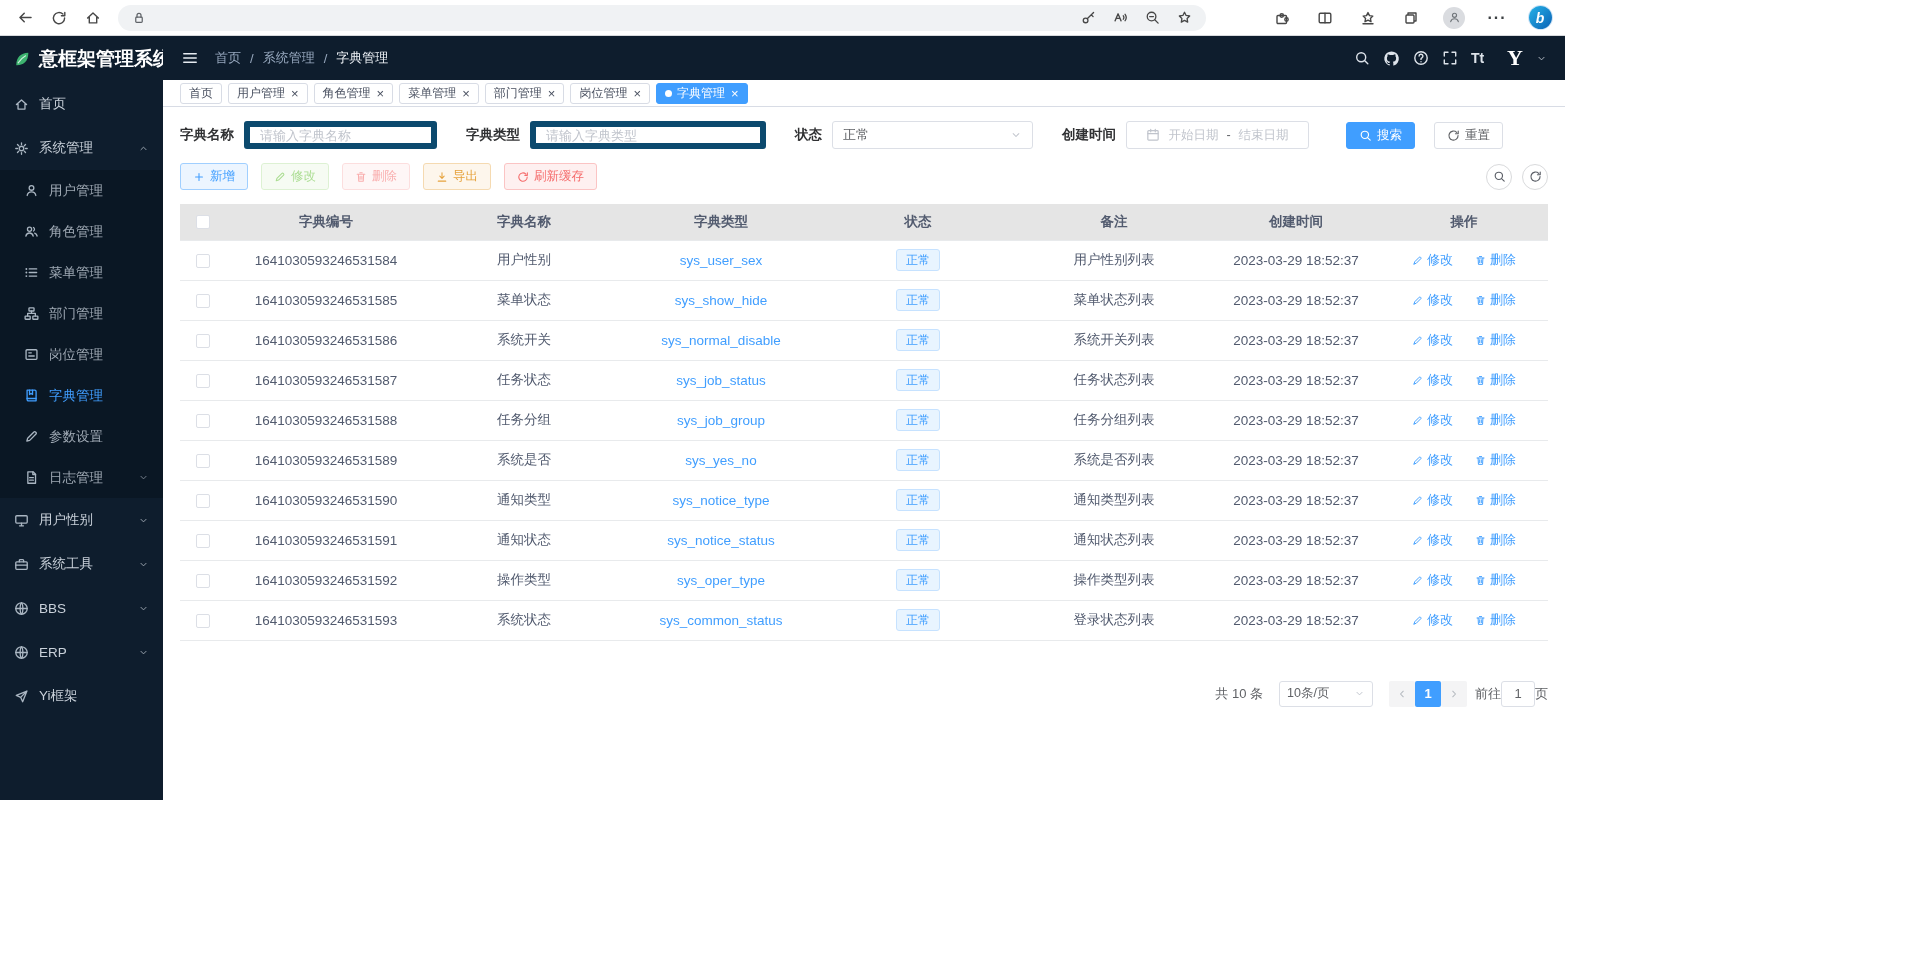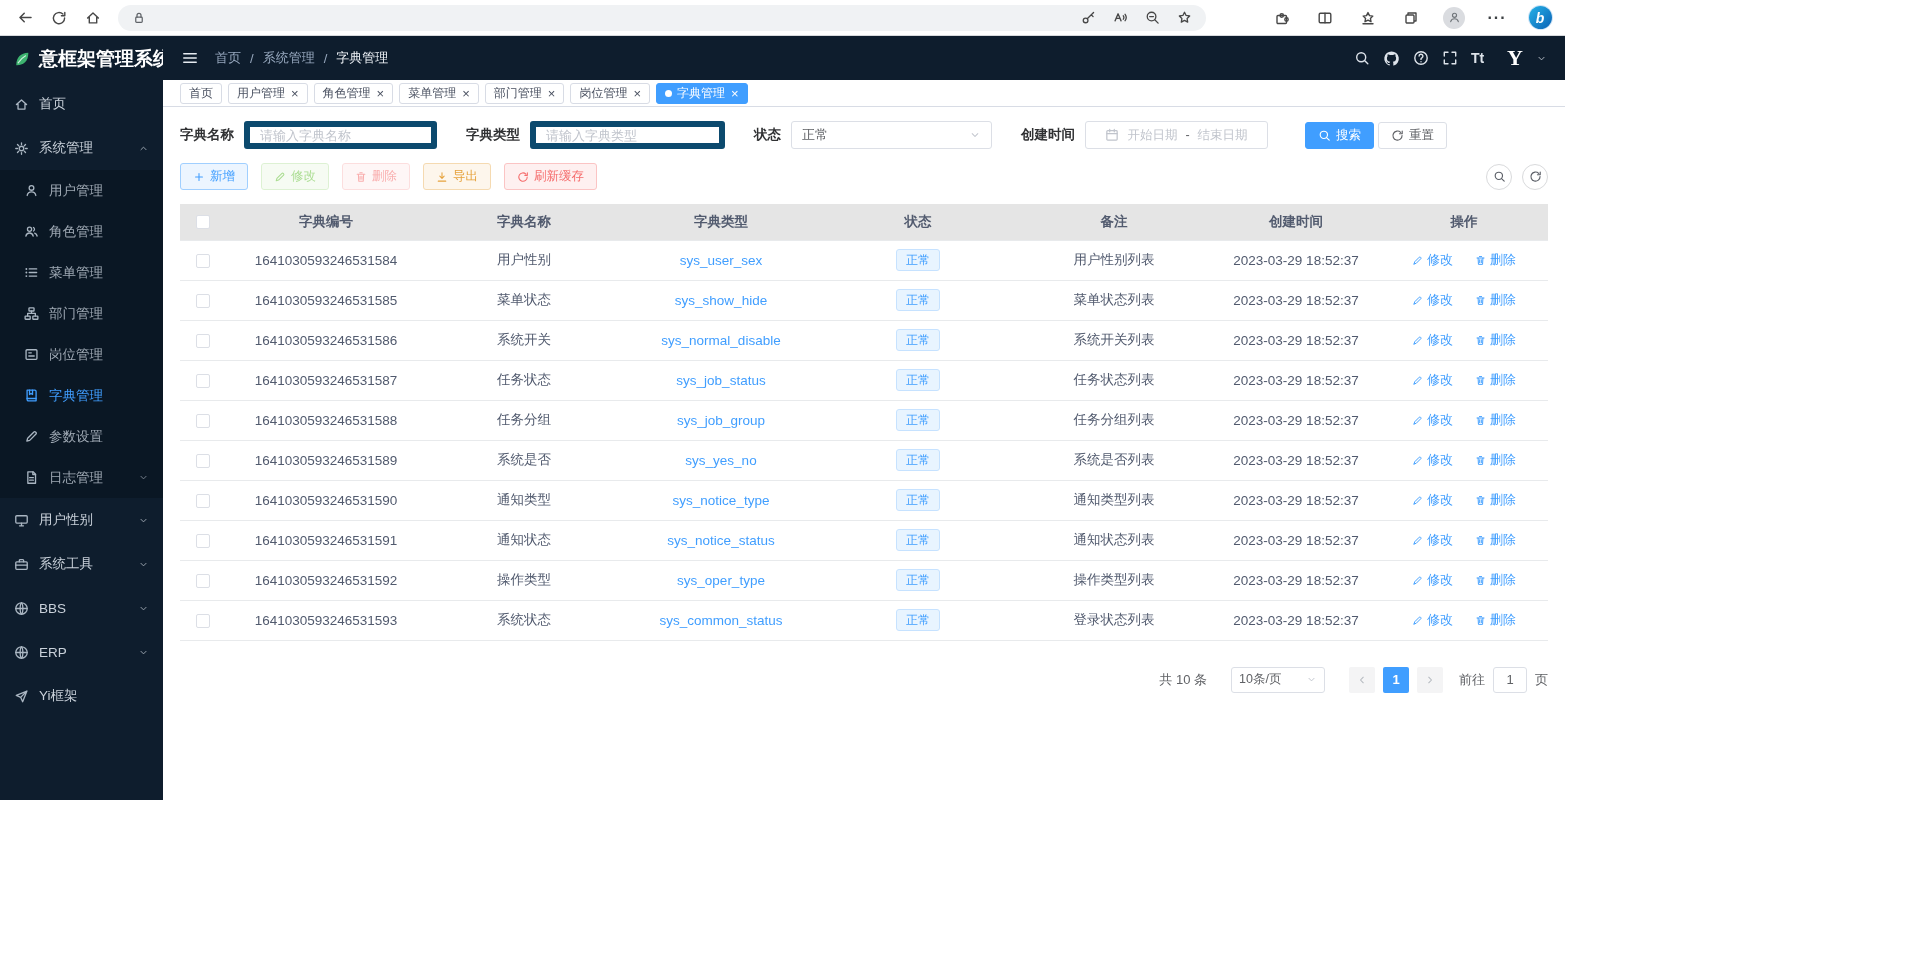--- a/index.html
+++ b/index.html
@@ -74,38 +74,38 @@
   
   .content { flex:1; padding:14px 17px 0; background:#fff; overflow:hidden; }
 
   .filter-row { display:flex; align-items:center; margin-bottom:14px; }
   .f-label { font-size:13.5px; font-weight:bold; color:#303133; margin-right:10px; white-space:nowrap; }
   .ml29 { margin-left:29px; }
   .f-input { height:28px; border:6px solid #0c4a6e; border-radius:3px; padding:0 10px;
     font-size:13px; color:#606266; background:#fff; outline:none;
     font-family:"Liberation Sans","DejaVu Sans",sans-serif; }
   .f-input::placeholder { color:#c0c4cc; }
-  .w-name { width:193px; } .w-type { width:195px; }
+  .w-name { width:193px; } .w-type { width:236px; }
   .f-select { width:201px; height:28px; border:1px solid #dcdfe6; border-radius:3px;
     display:flex; align-items:center; padding:0 10px; font-size:13px; color:#606266;
     background:#fff; cursor:pointer; }
   .f-select .caret { margin-left:auto; color:#c0c4cc; }
   .f-date { width:183px; height:28px; border:1px solid #dcdfe6; border-radius:3px;
     display:flex; align-items:center; justify-content:center; gap:8px; font-size:12.5px;
     background:#fff; cursor:pointer; padding:0 8px; }
   .ph { color:#c0c4cc; white-space:nowrap; }
   .date-sep { color:#606266; }
   .dimicon { color:#c0c4cc; }
 
   .btn { height:27px; border-radius:3px; display:inline-flex; align-items:center;
     justify-content:center; gap:5px; font-size:12.5px; padding:0 12px;
     border:1px solid transparent; cursor:pointer; background:#fff; white-space:nowrap;
     font-family:"Liberation Sans","DejaVu Sans",sans-serif; }
   .btn-search { background:var(--accent,#409eff); border-color:var(--accent,#409eff); color:#fff; margin-left:37px; }
-  .btn-reset { border-color:#dcdfe6; color:#606266; margin-left:4px; }
+  .btn-reset { border-color:#dcdfe6; color:#606266; margin-left:19px; }
   .btn-plain-primary { background:#ecf5ff; border-color:#a0cfff; color:var(--accent,#409eff); }
   .btn-plain-success { background:#f0f9eb; border-color:#c2e7b0; color:var(--success,#67c23a); }
   .btn-plain-danger  { background:#fef0f0; border-color:#fbc4c4; color:var(--danger,#f56c6c); }
   .btn-plain-warning { background:#fdf6ec; border-color:#f5dab1; color:var(--warning,#e6a23c); }
   .btn.disabled { opacity:.55; cursor:default; }
 
   .action-row { display:flex; align-items:center; gap:13px; margin-bottom:14px; }
   .action-right { margin-left:auto; display:flex; gap:10px; }
   .mini-btn { width:26px; height:26px; border-radius:50%; border:1px solid #d9dadc;
     background:#fff; display:flex; align-items:center; justify-content:center;
@@ -120,21 +120,21 @@
   .checkbox { width:14px; height:14px; border:1px solid #dcdfe6; border-radius:2px;
     display:inline-block; background:#fff; vertical-align:middle; cursor:pointer; }
   .tag { display:inline-block; padding:0 9px; height:22px; line-height:20px; font-size:12px;
     border-radius:3px; background:#e8f4ff; border:1px solid #c6e2ff; color:var(--accent,#409eff); }
   .link { color:var(--accent,#409eff); text-decoration:none; cursor:pointer; }
   .op { color:var(--accent,#409eff); font-size:13px; display:inline-flex; align-items:center;
     gap:4px; margin:0 9px; cursor:pointer; text-decoration:none; }
 
   
   .pagination { width:1368px; display:flex; align-items:center; justify-content:flex-end;
-    margin-top:26px; gap:8px; font-size:13px; color:#606266; }
+    margin-top:40px; font-size:13px; color:#606266; }
   .pg-total { margin-right:16px; }
   .pg-size { width:94px; height:26px; border:1px solid #dcdfe6; border-radius:3px;
     display:flex; align-items:center; justify-content:space-between; padding:0 7px;
     font-size:12.5px; color:#606266; background:#fff; cursor:pointer; margin-right:16px; }
   .pg-size .caret { color:#c0c4cc; }
   .pg-btn { width:26px; height:26px; background:#f4f4f5; border-radius:2px; display:flex;
     align-items:center; justify-content:center; color:#b4b9bf; cursor:pointer; }
   .pg-page { width:26px; height:26px; background:var(--accent,#409eff); color:#fff;
     border-radius:2px; display:flex; align-items:center; justify-content:center;
     font-weight:bold; font-size:13px; cursor:pointer; }

